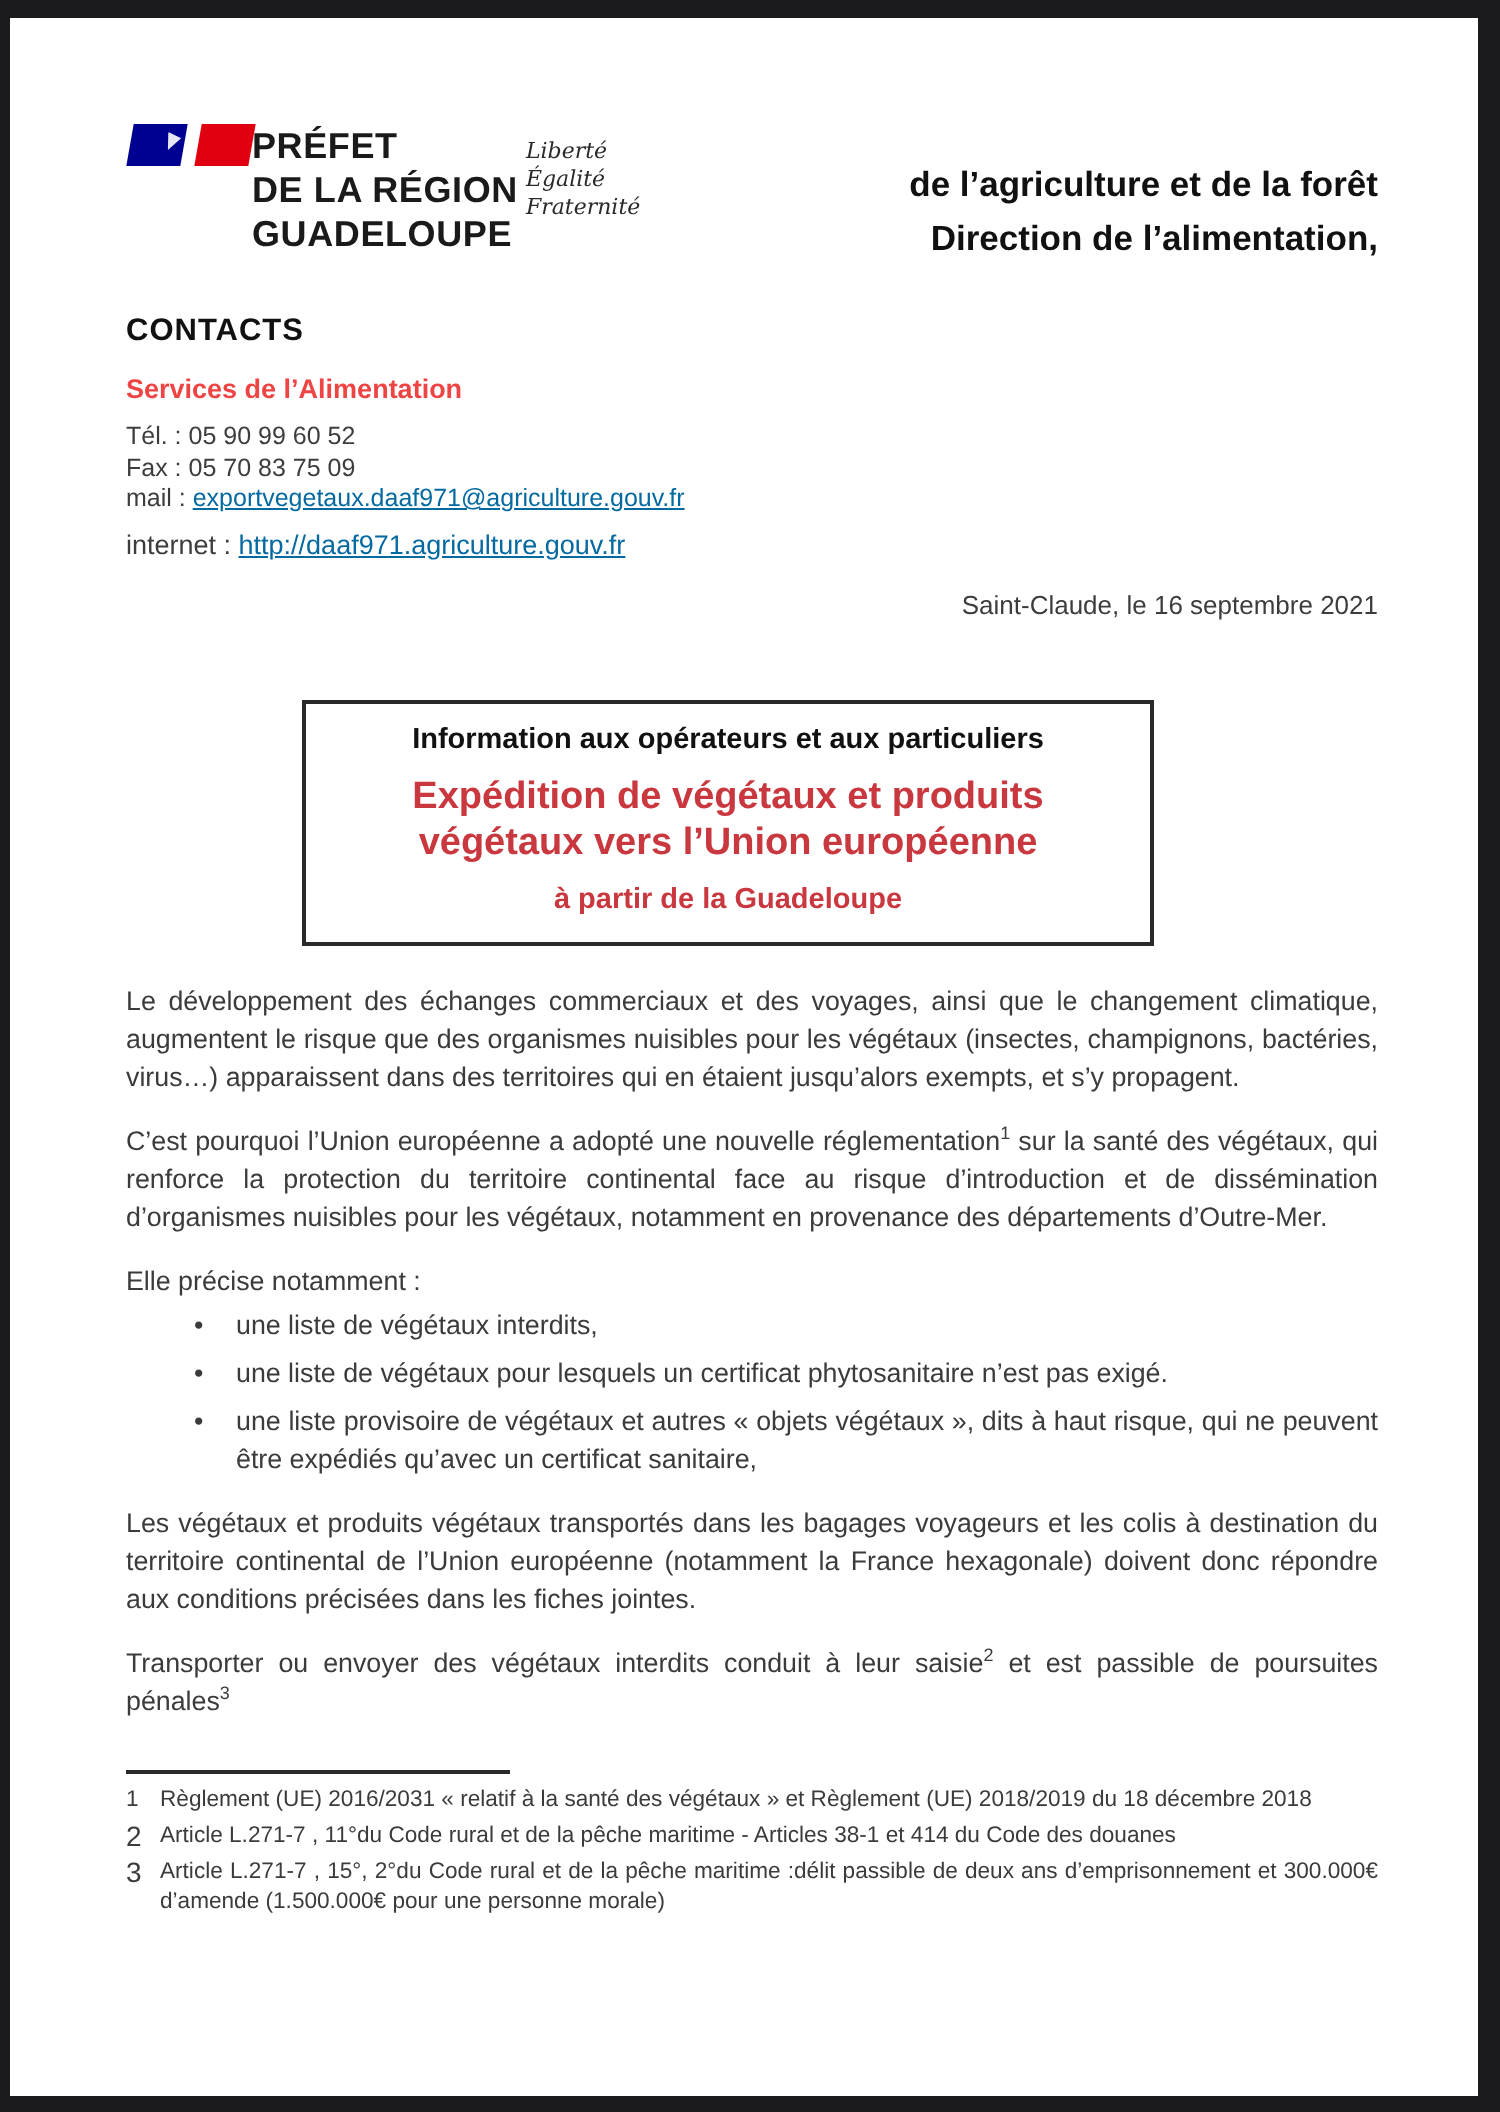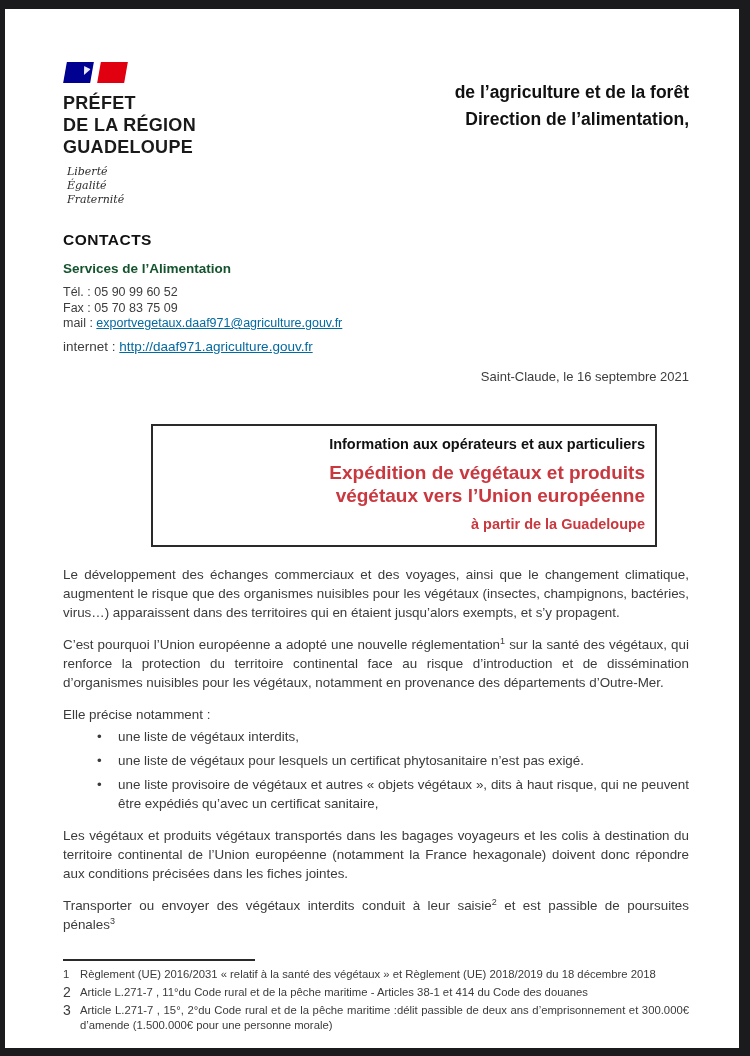--- a/index.html
+++ b/index.html
@@ -14,52 +14,52 @@
     position:absolute;
     left:5px; top:9px; right:11px; bottom:8px;
     background:#ffffff;
     box-sizing:border-box;
     padding:53px 50px 0 58px;
     display:flex;
     flex-direction:column;
   }
   
   .header-row{display:flex;justify-content:space-between;align-items:flex-start;}
-  .gov-logo{display:flex;flex-direction:column;}
+  .gov-logo{display:flex;flex-direction:row;}
   .flag{display:flex;height:21px;margin-bottom:9px;margin-left:2px;}
   .flag .band{width:27px;height:21px;transform:skewX(-10deg);}
   .flag .band.blue{background:#000091;position:relative;}
   .flag .band.blue::after{
     content:"";position:absolute;right:2px;top:4px;width:7px;height:9px;
     background:#ffffff;clip-path:polygon(0 0,100% 35%,20% 100%);opacity:.9;
   }
   .flag .gap{width:7px;}
   .flag .band.red{background:#e1000f;}
   .logo-title{font-weight:bold;font-size:18px;line-height:22px;color:#1a1a1a;letter-spacing:.3px;}
   .motto{margin-top:7px;margin-left:4px;font-family:"DejaVu Serif", serif;font-style:italic;font-size:11px;line-height:14px;color:#2a2a2a;}
   .direction{
     text-align:right;font-weight:bold;font-size:17.5px;line-height:27px;color:#111;
     padding-top:17px;
   }
   
   .contacts{margin-top:24px;}
   .contacts-heading{font-weight:bold;font-size:15.5px;letter-spacing:.5px;color:#111;margin:0 0 10px 0;}
-  .contact-strong{font-weight:bold;font-size:13.5px;line-height:20px;color:#14532d;margin:0;}
+  .contact-strong{font-weight:bold;font-size:13.5px;line-height:20px;color:#ef4444;margin:0;}
   .contact-line{font-size:12.5px;line-height:15.5px;color:#3d3d3d;margin:0;}
   .contact-line.first{margin-top:6px;}
   .contact-line.internet{font-size:13.5px;margin-top:5px;line-height:19px;}
   a.doc-link{color:#0369a1;text-decoration:underline;cursor:pointer;}
   
   .date-line{text-align:right;font-size:13px;color:#3d3d3d;margin-top:13px;}
   
   .notice-box{
-    width:506px;box-sizing:border-box;
+    width:426px;box-sizing:border-box;
     margin:27px 0 0 88px;
     border:2px solid #2a2a2a;
-    text-align:right;
+    text-align:center;
     padding:10px 10px 13px 10px;
   }
   .notice-line1{font-weight:bold;font-size:14.5px;color:#111;margin:0 0 9px 0;}
   .notice-title{font-weight:bold;font-size:19px;line-height:23px;color:#c9383f;margin:0;}
   .notice-subtitle{font-weight:bold;font-size:14.5px;color:#c9383f;margin:9px 0 0 0;}
   
   .body-text{margin-top:18px;font-size:13.4px;line-height:19px;color:#3b3b3b;text-align:justify;}
   .body-text p{margin:0 0 13px 0;}
   sup{font-size:9px;line-height:0;}
   .intro-line{margin-bottom:3px !important;text-align:left;}

